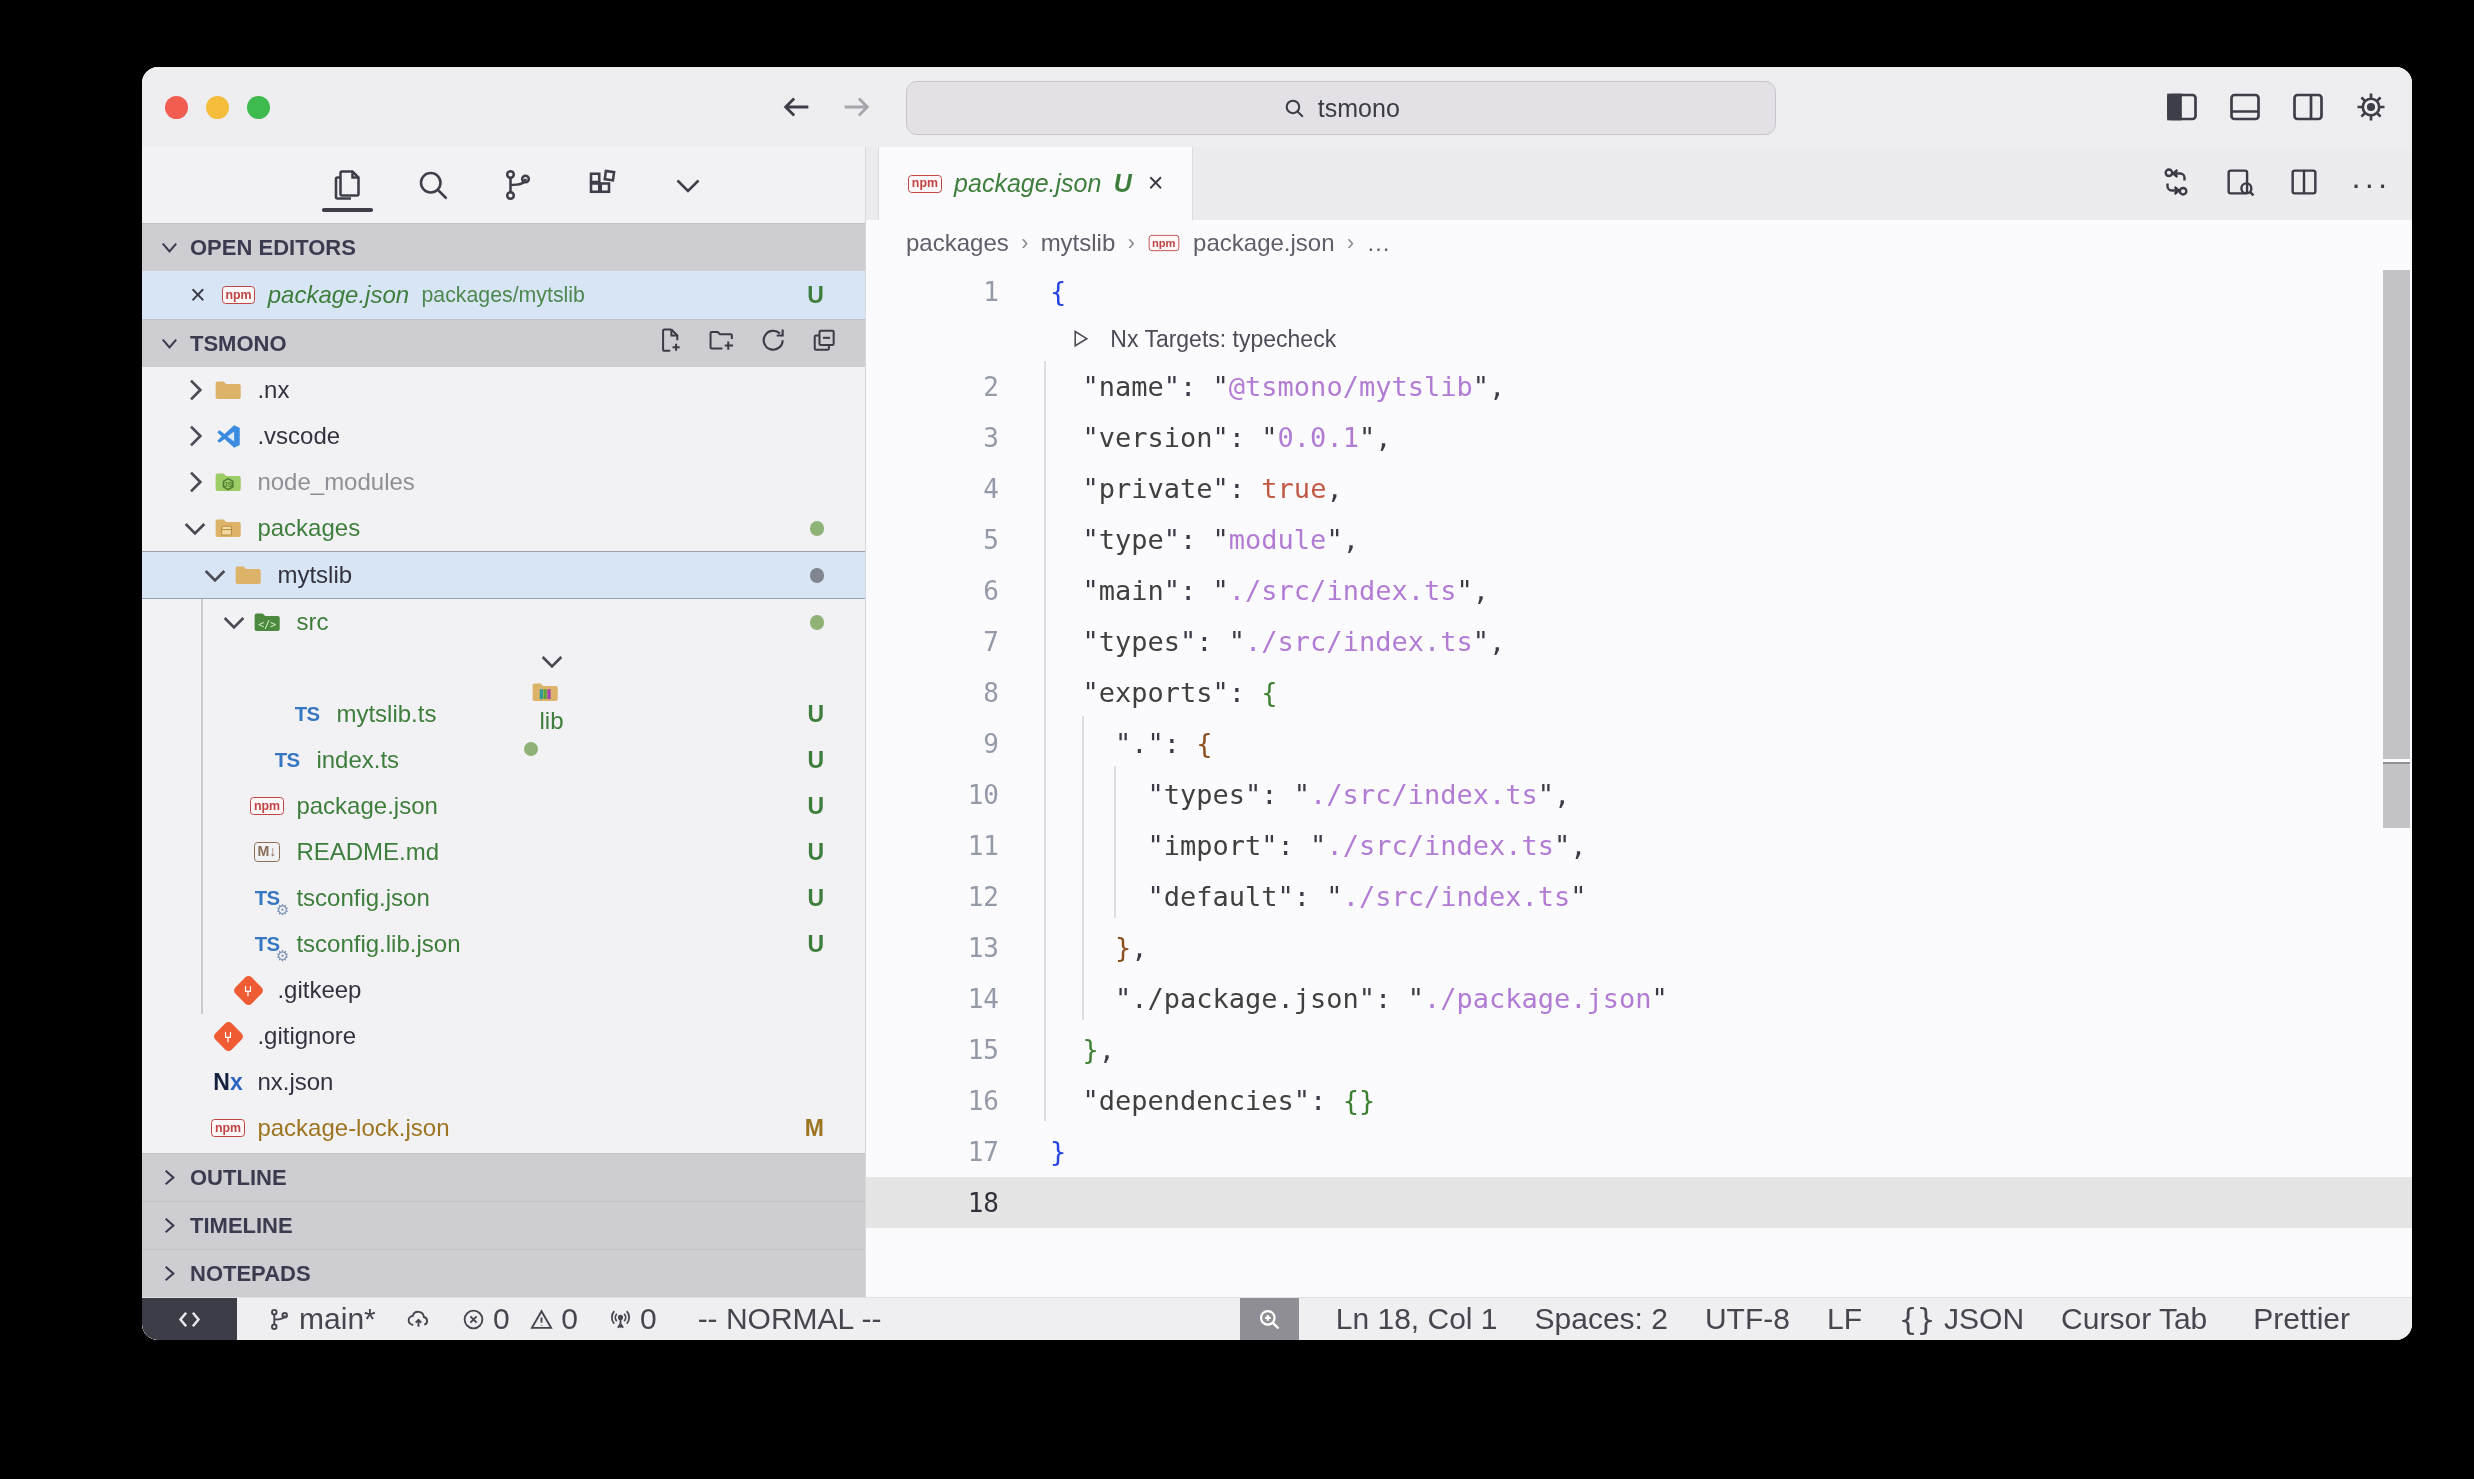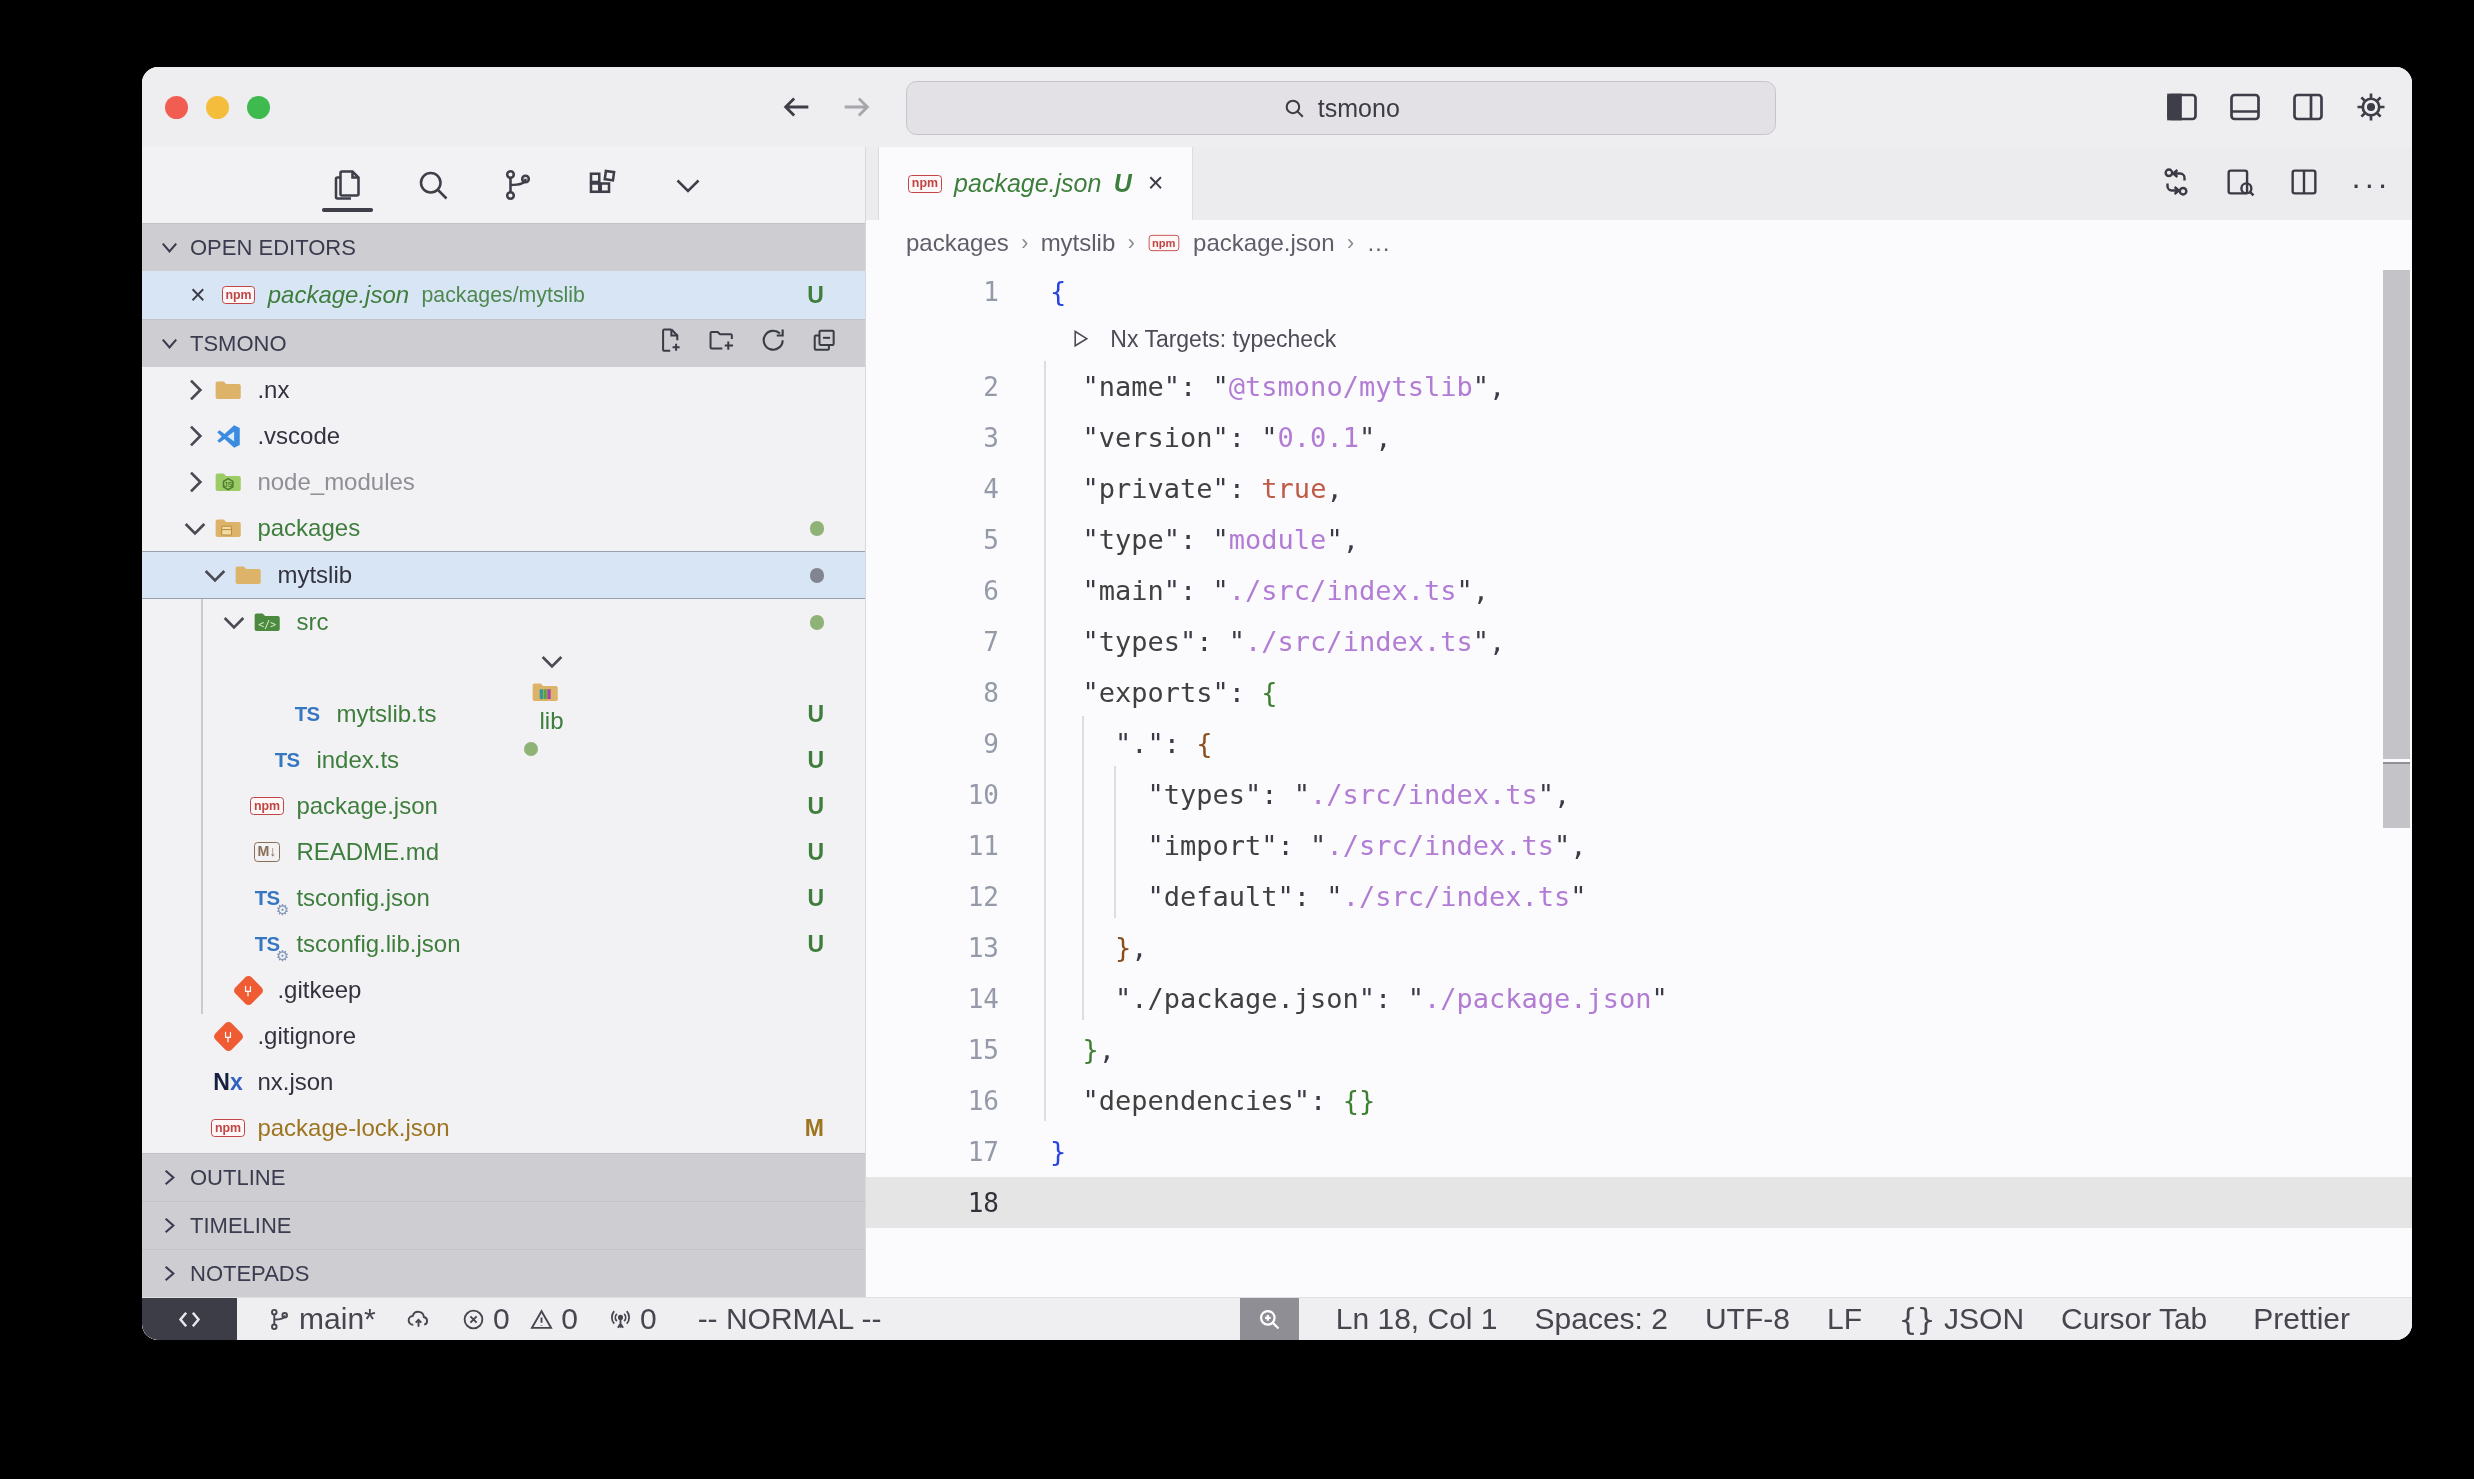--- a/index.html
+++ b/index.html
@@ -22,21 +22,21 @@
   .icon-btn{color:#3e3e49;display:flex;align-items:center;justify-content:center;}
   
   .content-row{flex:1 1 auto;display:flex;min-height:0;}
   .sidebar{width:723px;flex:0 0 auto;background:#f2f1f4;border-right:0.9px solid #d8d8dc;
            display:flex;flex-direction:column;position:relative;}
   .activity{height:76px;display:flex;align-items:center;gap:44px;padding-left:185px;color:#3f3f4a;}
   .activity .aicon{position:relative;width:41px;height:53px;display:flex;align-items:center;justify-content:center;}
   .activity svg{width:36px;height:36px;}
   .aicon.active:after{content:"";position:absolute;left:-5.3px;right:-5.3px;bottom:0;height:3.6px;background:#3f3f4a;border-radius:1.8px;}
   .sec-header{height:47px;background:#cdcdd2;display:flex;align-items:center;gap:9px;padding:0 16px;
-              font-size:22px;font-weight:normal;color:#3b3b4f;border-top:0.9px solid #c2c2c7;}
+              font-size:22px;font-weight:bold;color:#3b3b4f;border-top:0.9px solid #c2c2c7;}
   .sec-header svg{width:23px;height:23px;flex:0 0 auto;}
   .sec-header .grow{flex:1;}
   .sec-actions{display:flex;gap:23px;margin-right:10.7px;color:#3b3b46;}
   .sec-actions svg{width:28.4px;height:28.4px;}
   .oe-row{height:48px;display:flex;align-items:center;background:#d8e5f5;gap:12.4px;padding:0 14.2px 0 48px;font-size:24px;}
   .oe-row .fname{font-style:italic;color:#3e7e3c;}
   .oe-row .fpath{color:#3e7e3c;font-size:21.3px;opacity:.9;}
   .oe-row .spacer{flex:1;}
   .badge-letter{font-size:23px;font-weight:bold;}
   .green-t{color:#3e7e3c;} .gold-t{color:#9d741f;} .dark-t{color:#33333f;} .muted-t{color:#8f8f96;}

